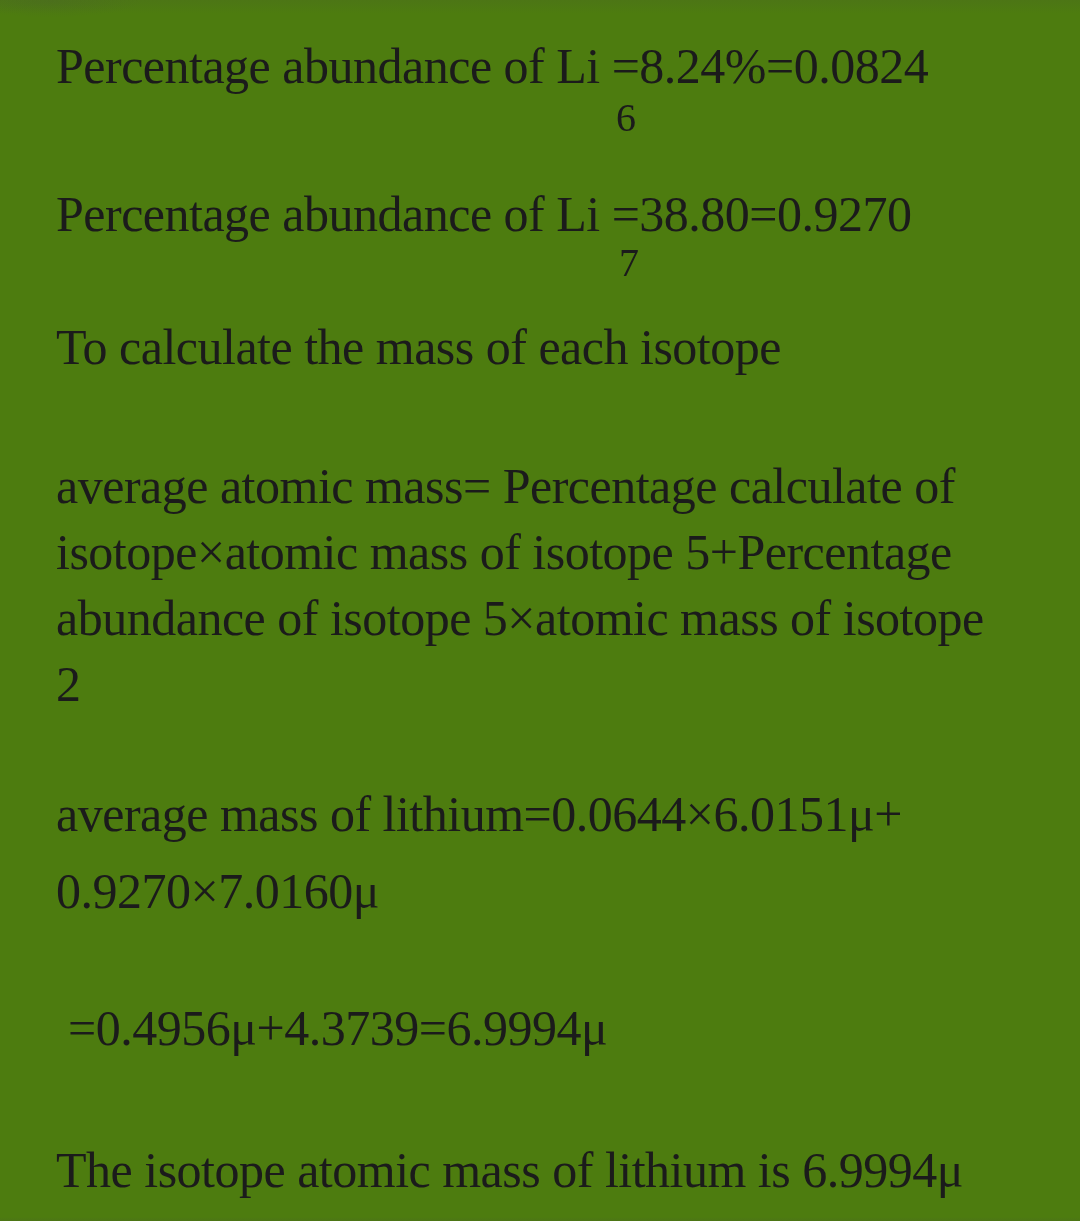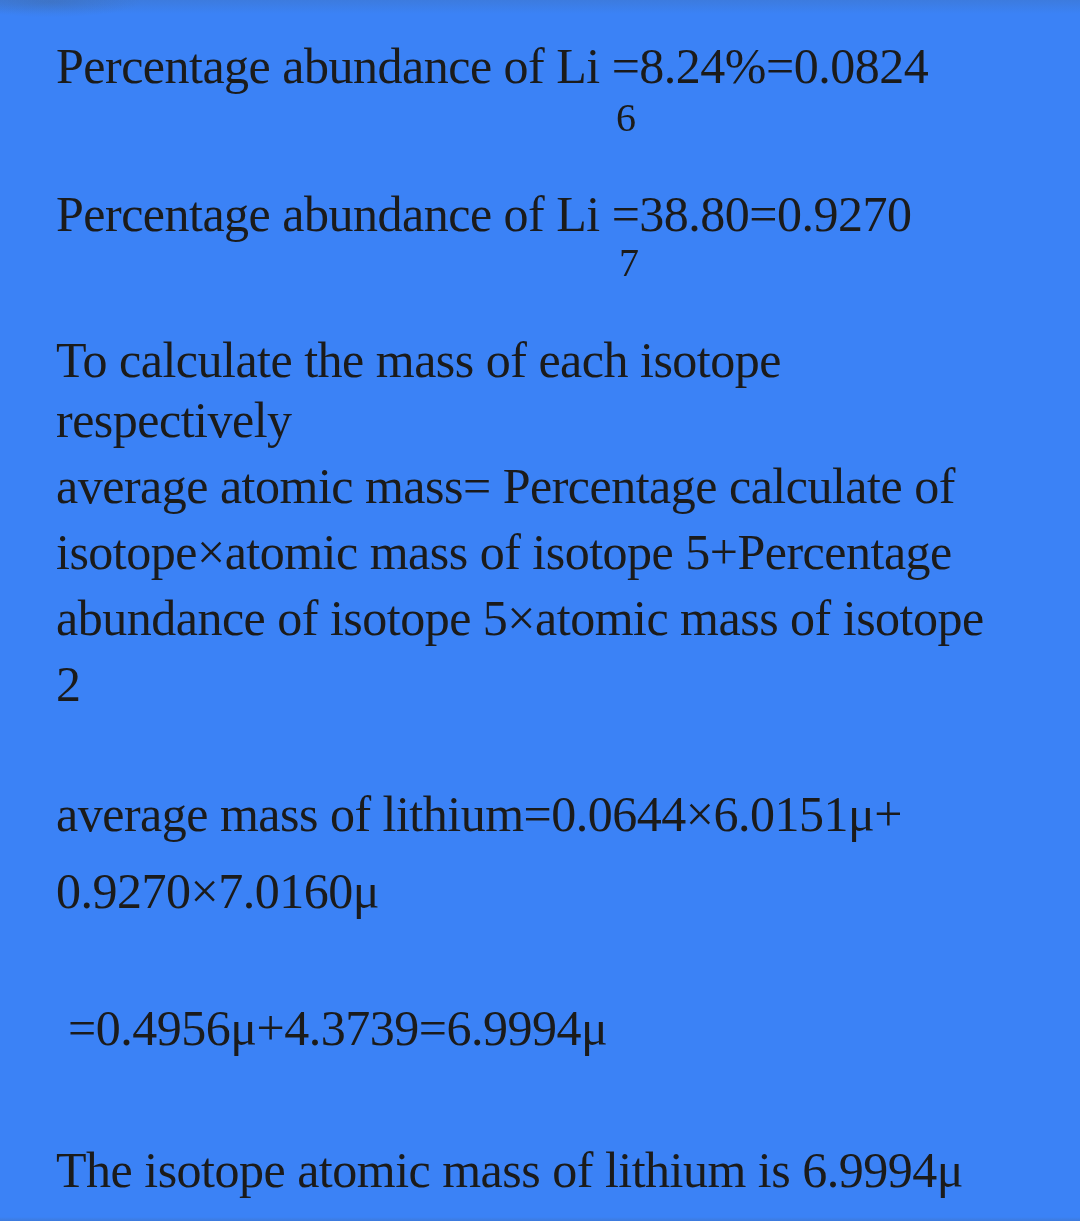--- a/index.html
+++ b/index.html
@@ -49,33 +49,32 @@
     position: absolute;
     bottom: 0; left: 0; right: 0;
     height: 4px;
     background: linear-gradient(0deg, rgba(70,75,63,0.14), rgba(70,75,63,0));
     pointer-events: none;
   }
 </style>
 </head>
 <body>
 
-<div class="canvas" style="background: #3b82f6; color: rgb(27, 27, 27);">
+<div class="canvas" style="background: #4d7c0f; color: rgb(27, 27, 27);">
 
   <div class="line" style="top:41px">Percentage abundance of Li =8.24%=0.0824</div>
 
   <div class="subscript" style="top:98px; left:616px">6</div>
 
   <div class="line" style="top:189px">Percentage abundance of Li =38.80=0.9270</div>
 
   <div class="subscript" style="top:243px; left:619px">7</div>
 
-  <div class="line" style="top:335px">To calculate the mass of each isotope</div>
+  <div class="line" style="top:322px">To calculate the mass of each isotope</div>
 
-  <div class="line" style="top:395px">respectively</div>
 
   <div class="line" style="top:461px">average atomic mass= Percentage calculate of</div>
 
   <div class="line" style="top:527px">isotope×atomic mass of isotope 5+Percentage</div>
 
   <div class="line" style="top:593px">abundance of isotope 5×atomic mass of isotope</div>
 
   <div class="line" style="top:659px">2</div>
 
   <div class="line" style="top:789px">average mass of lithium=0.0644×6.0151μ+</div>

